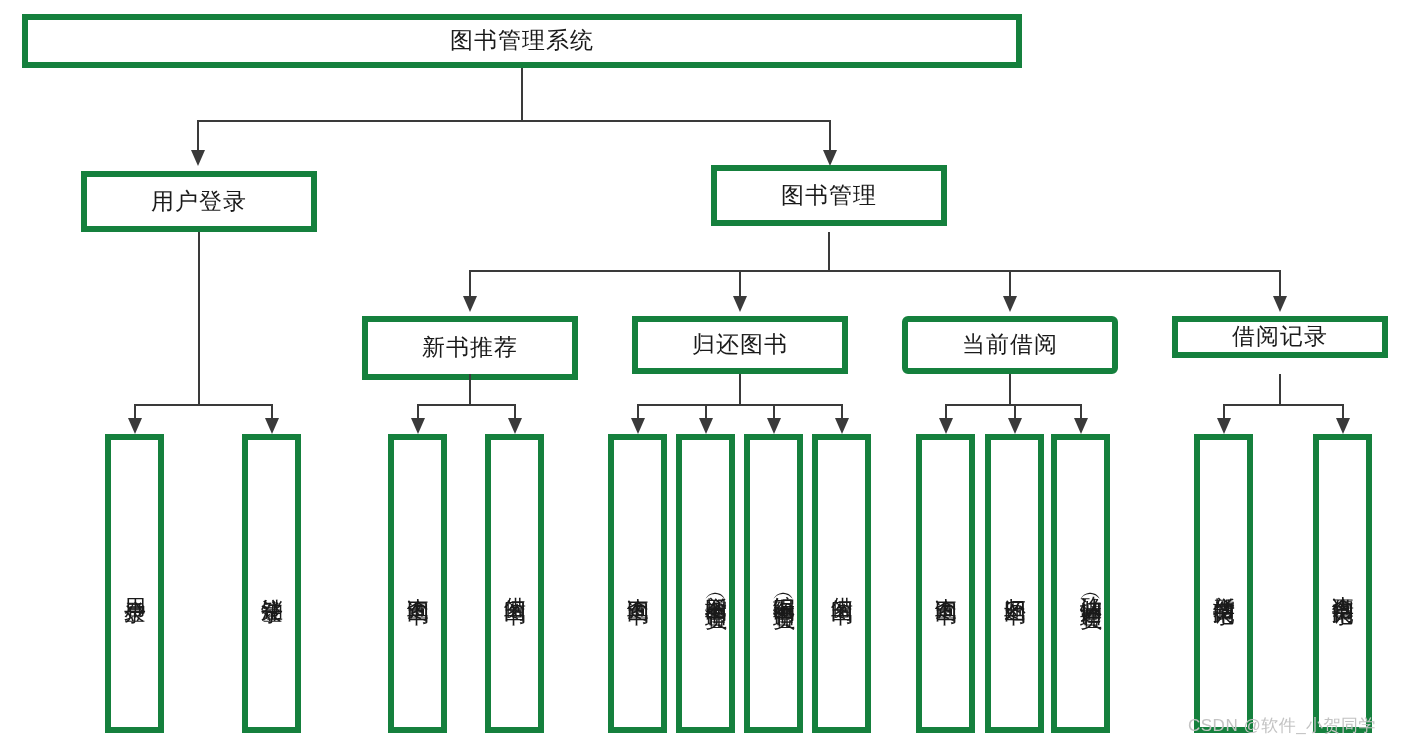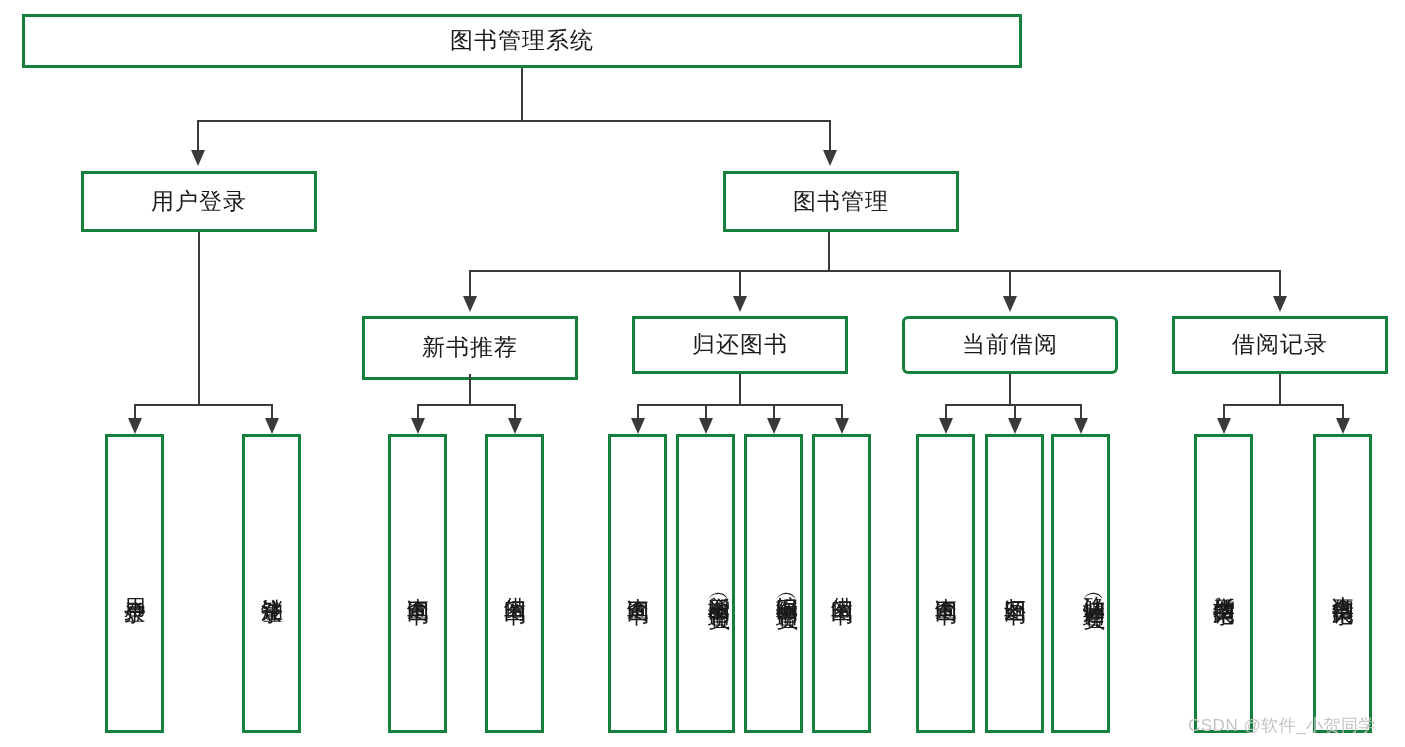--- a/index.html
+++ b/index.html
@@ -14,21 +14,21 @@
     position: relative;
     width: 1405px;
     height: 747px;
     background: #ffffff;
     overflow: hidden;
   }
   
   .node {
     position: absolute;
     box-sizing: border-box;
-    border: 3px solid #15803d;
+    border: 6px solid #15803d;
     background: #ffffff;
     display: flex;
     align-items: center;
     justify-content: center;
     color: #1a1a1a;
   }
   .node.horiz {
     font-size: 23px;
     letter-spacing: 1px;
     line-height: 1.2;
@@ -90,21 +90,21 @@
   <div class="ln h" style="left:197px; top:120px; width:633px;"></div>
 
   <div class="ln v" style="left:197px; top:120px; height:32px;"></div>
   <div class="arrow" style="left:191px; top:150px;"></div>
   <div class="ln v" style="left:829px; top:120px; height:32px;"></div>
   <div class="arrow" style="left:823px; top:150px;"></div>
 
   <div class="node horiz" style="left:81px; top:171px; width:236px; height:61px;">
     <span>用户登录</span>
   </div>
-  <div class="node horiz" style="left:711px; top:171px; width:236px; height:61px;margin-left:12px;">
+  <div class="node horiz" style="left:711px; top:165px; width:236px; height:61px;">
     <span>图书管理</span>
   </div>
 
   <div class="ln v" style="left:198px; top:232px; height:172px;"></div>
   <div class="ln h" style="left:134px; top:404px; width:138px;"></div>
   <div class="ln v" style="left:134px; top:404px; height:16px;"></div>
   <div class="arrow" style="left:128px; top:418px;"></div>
   <div class="ln v" style="left:271px; top:404px; height:16px;"></div>
   <div class="arrow" style="left:265px; top:418px;"></div>
 
@@ -121,21 +121,21 @@
 
   <div class="node horiz" style="left:362px; top:316px; width:216px; height:64px;">
     <span>新书推荐</span>
   </div>
   <div class="node horiz" style="left:632px; top:316px; width:216px; height:58px;">
     <span>归还图书</span>
   </div>
   <div class="node horiz" style="left:902px; top:316px; width:216px; height:58px;border-radius:6px;">
     <span>当前借阅</span>
   </div>
-  <div class="node horiz" style="left:1172px; top:316px; width:216px; height:58px;">
+  <div class="node horiz" style="left:1172px; top:316px; width:216px; height:42px;">
     <span>借阅记录</span>
   </div>
 
   <div class="ln v" style="left:469px; top:374px; height:30px;"></div>
   <div class="ln h" style="left:417px; top:404px; width:98px;"></div>
   <div class="ln v" style="left:417px; top:404px; height:16px;"></div>
   <div class="arrow" style="left:411px; top:418px;"></div>
   <div class="ln v" style="left:514px; top:404px; height:16px;"></div>
   <div class="arrow" style="left:508px; top:418px;"></div>
 

